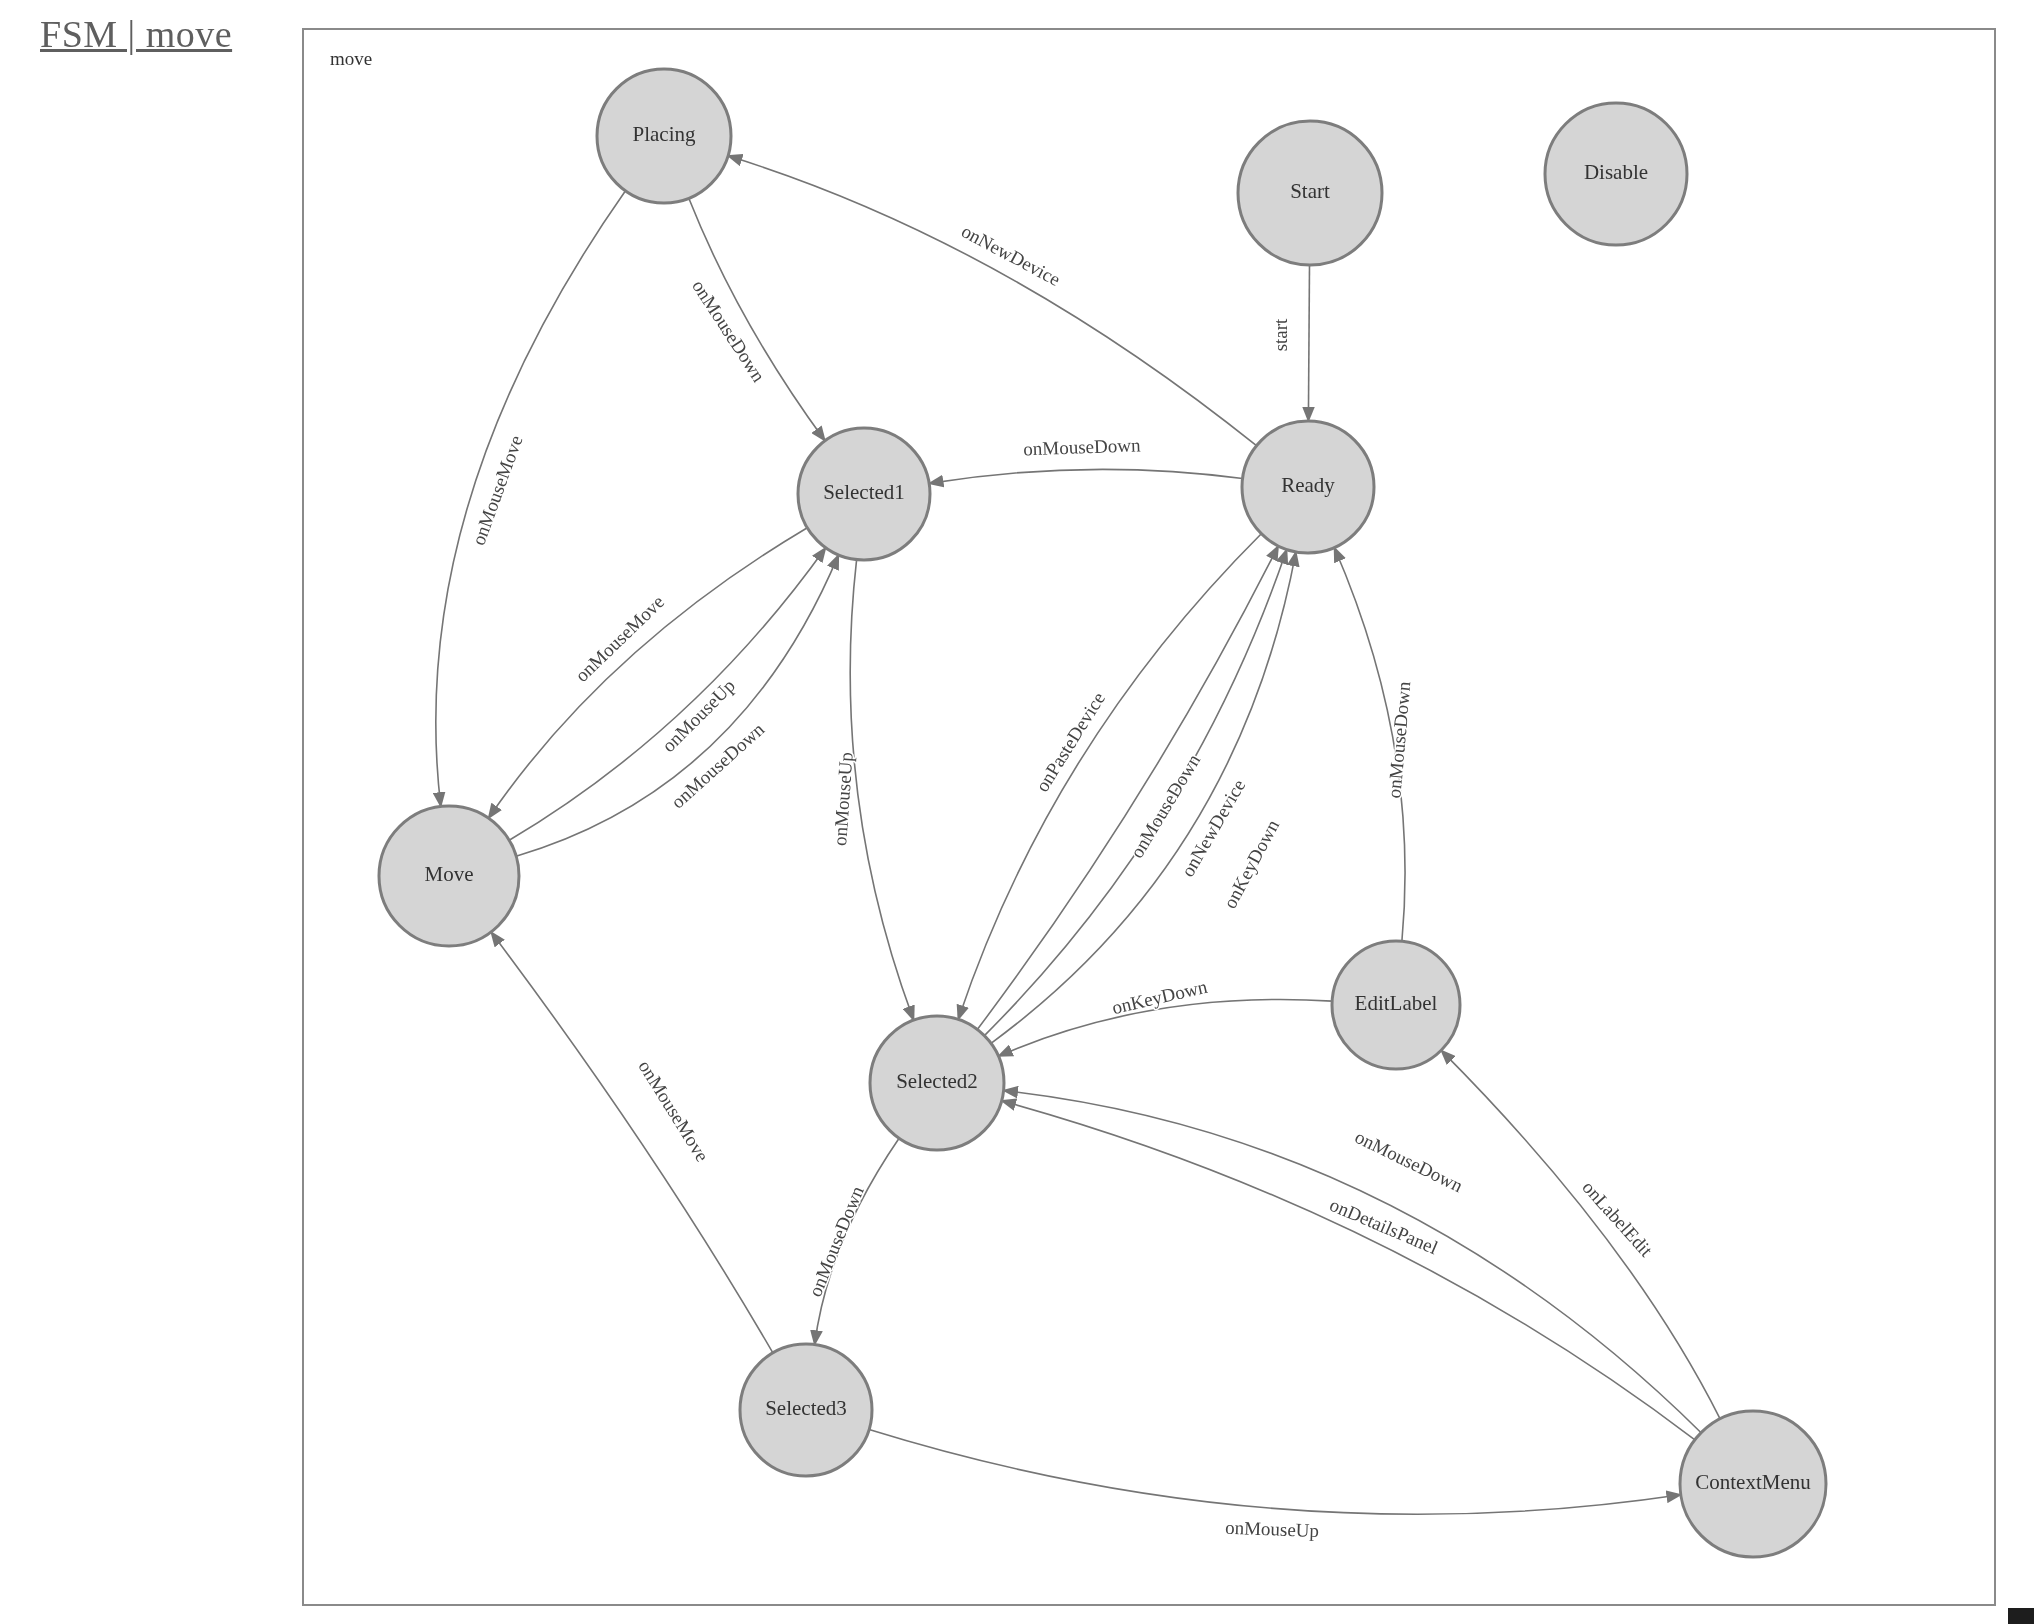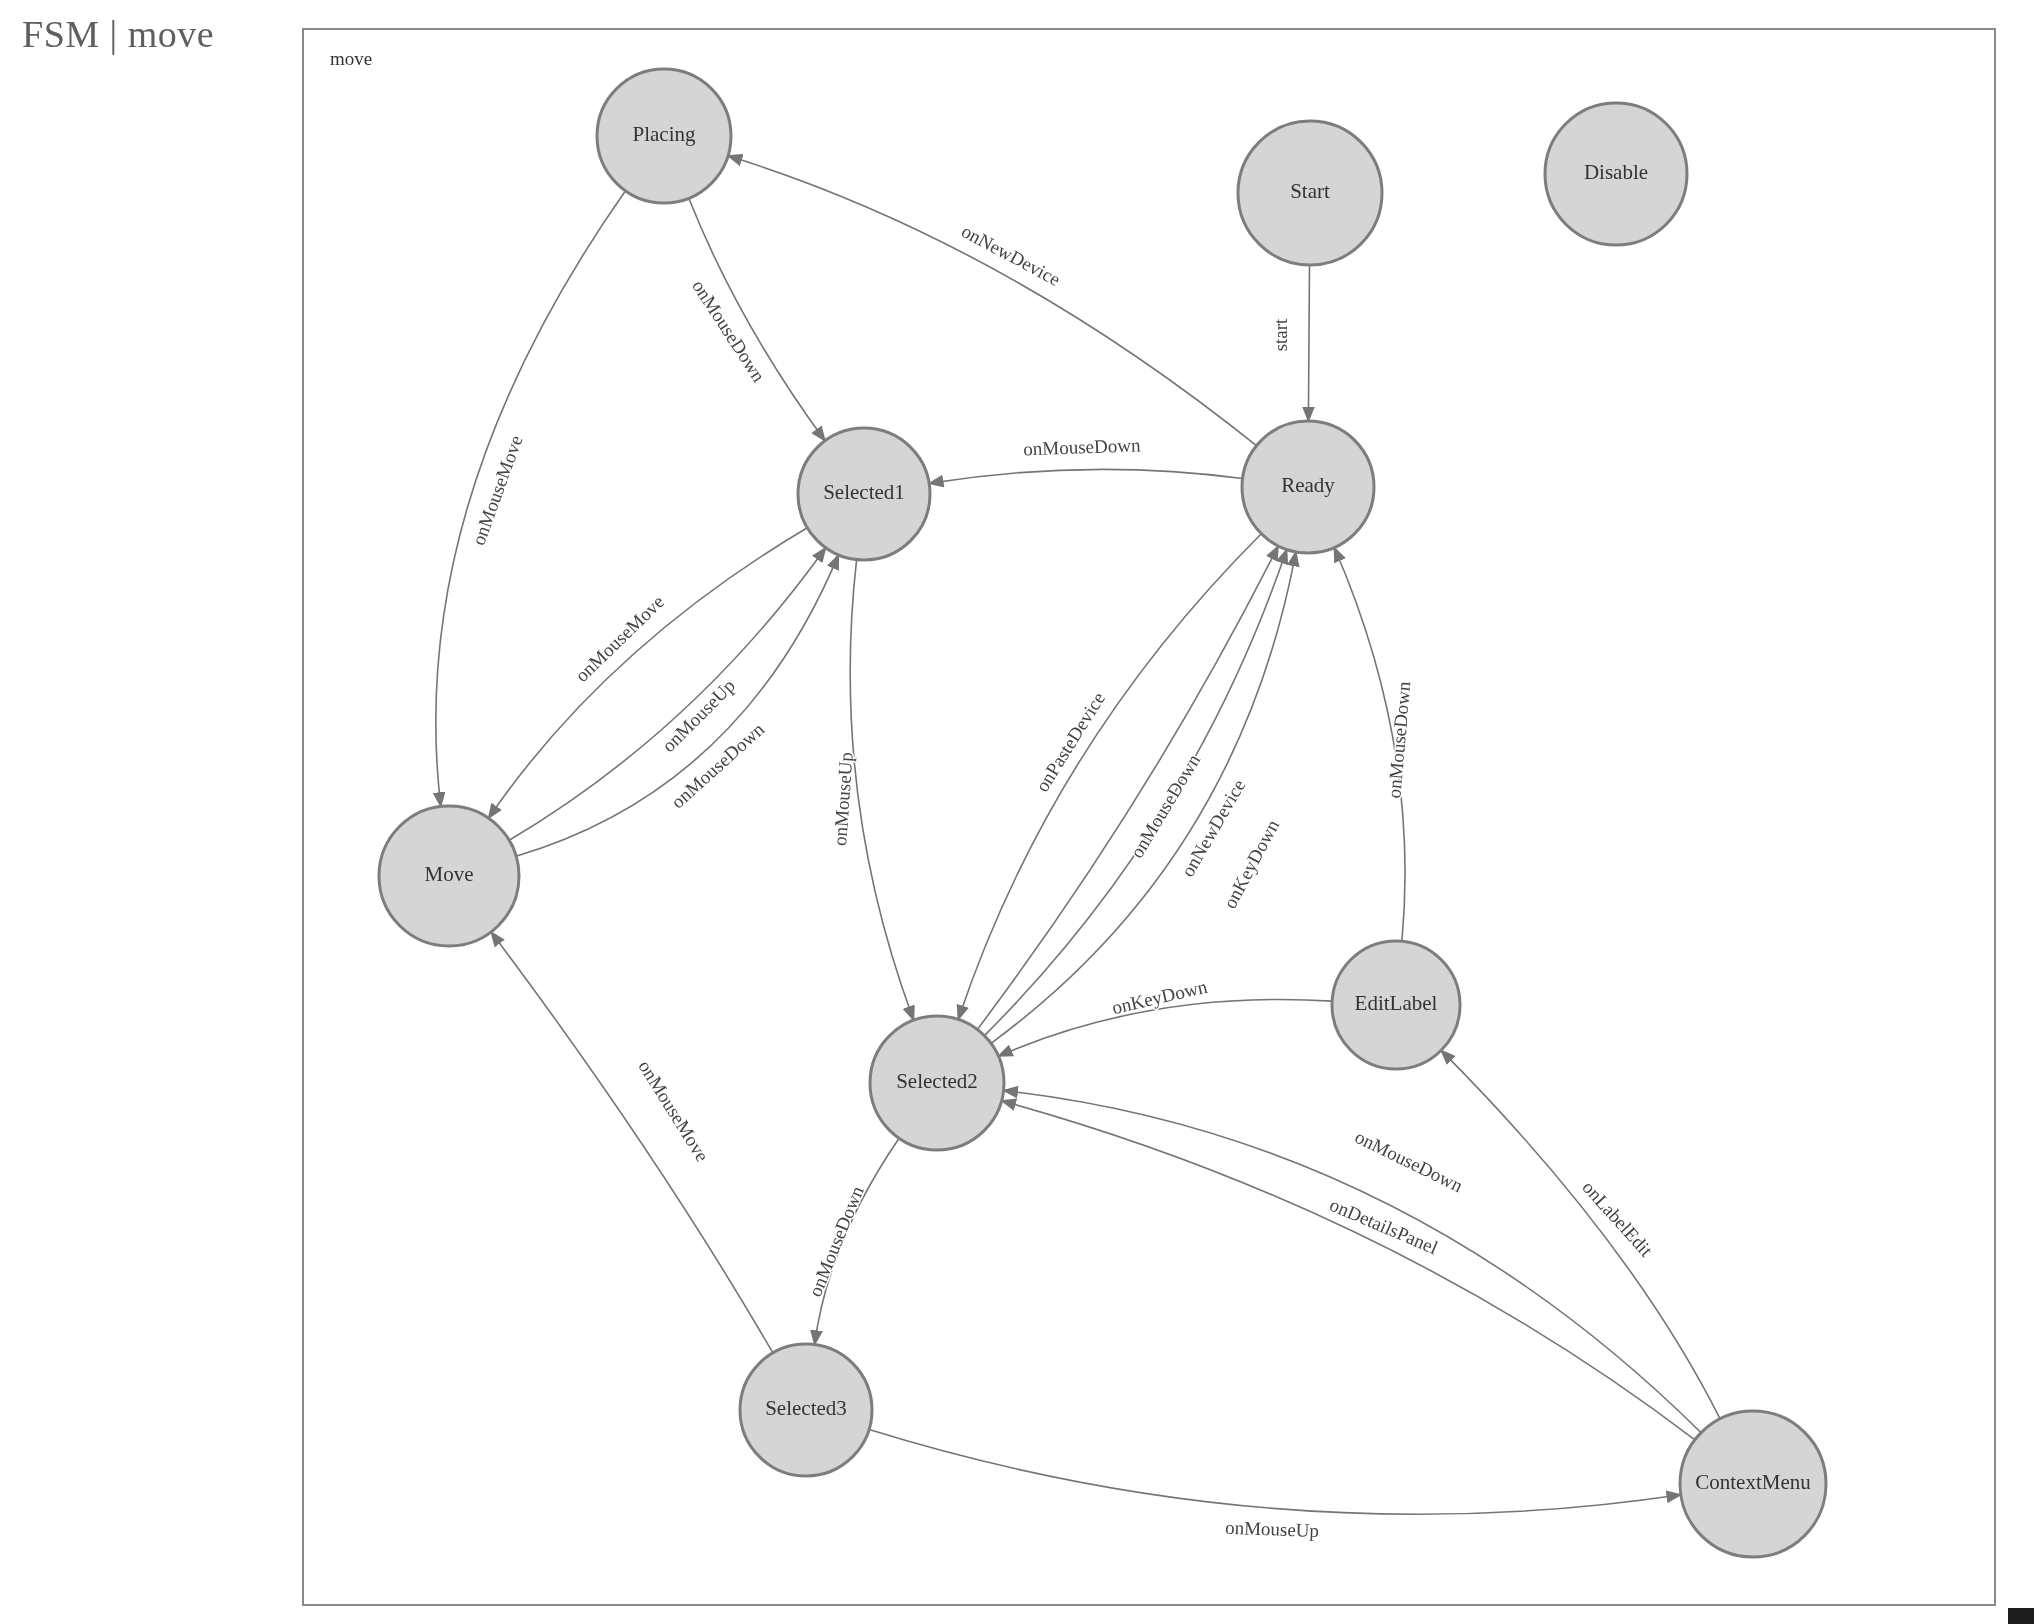--- a/index.html
+++ b/index.html
@@ -10,23 +10,24 @@
     --node-label:#333333;
     --title-color:#5f5f5f;
     --frame-border:#8a8a8a;
   }
   html,body{margin:0;padding:0;background:#ffffff;}
   body{
     width:2034px;height:1624px;position:relative;overflow:hidden;
     font-family:"Liberation Serif","DejaVu Serif",serif;
   }
   .page-title{
-    position:absolute;left:22px;top:12px;
+    position:absolute;left:40px;top:12px;
     font-size:38px;color:var(--title-color);
     letter-spacing:0.5px;
+    text-decoration:underline;
   }
   .frame{
     position:absolute;left:302px;top:28px;width:1694px;height:1578px;
     border:2px solid var(--frame-border);
     box-sizing:border-box;background:#ffffff;
   }
   .group-label{
     position:absolute;left:330px;top:48px;
     font-size:19px;color:var(--node-label);
   }

